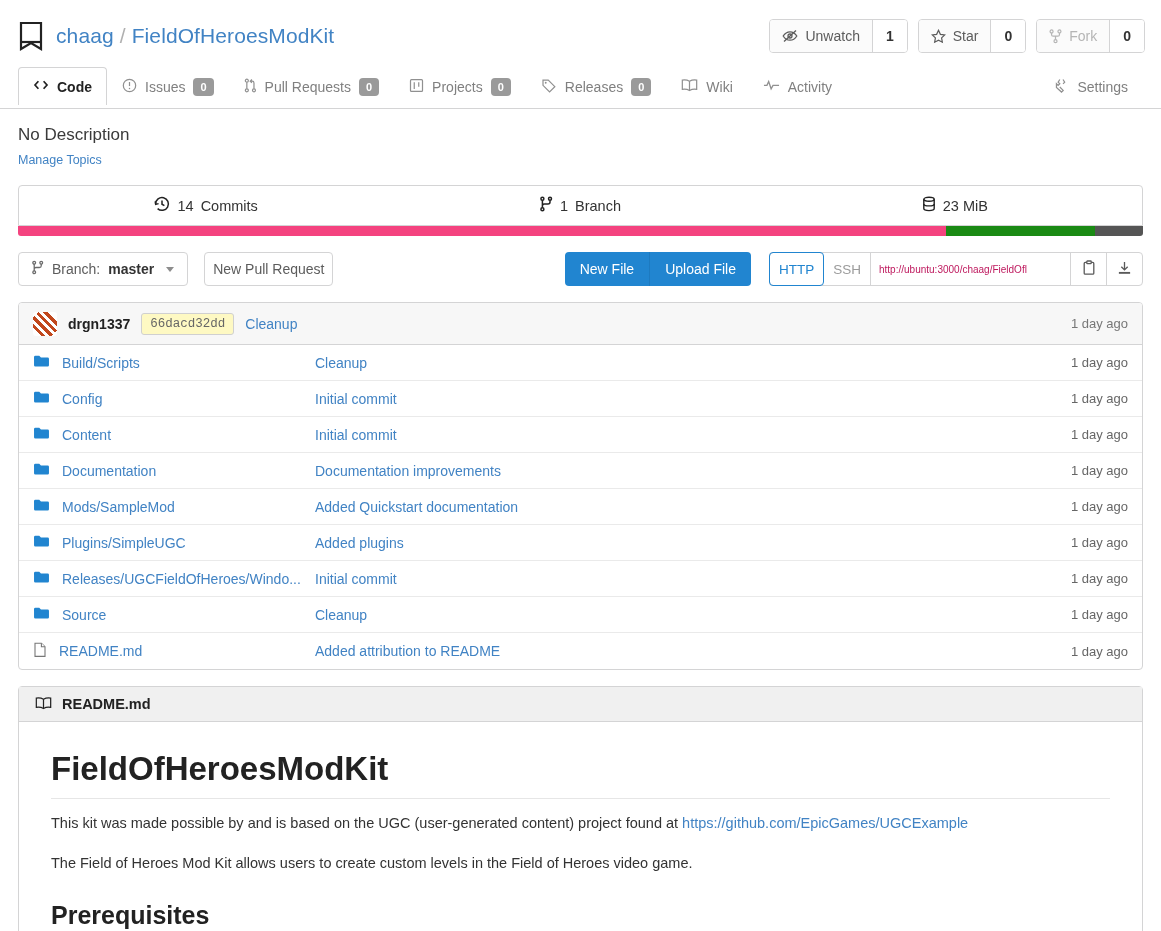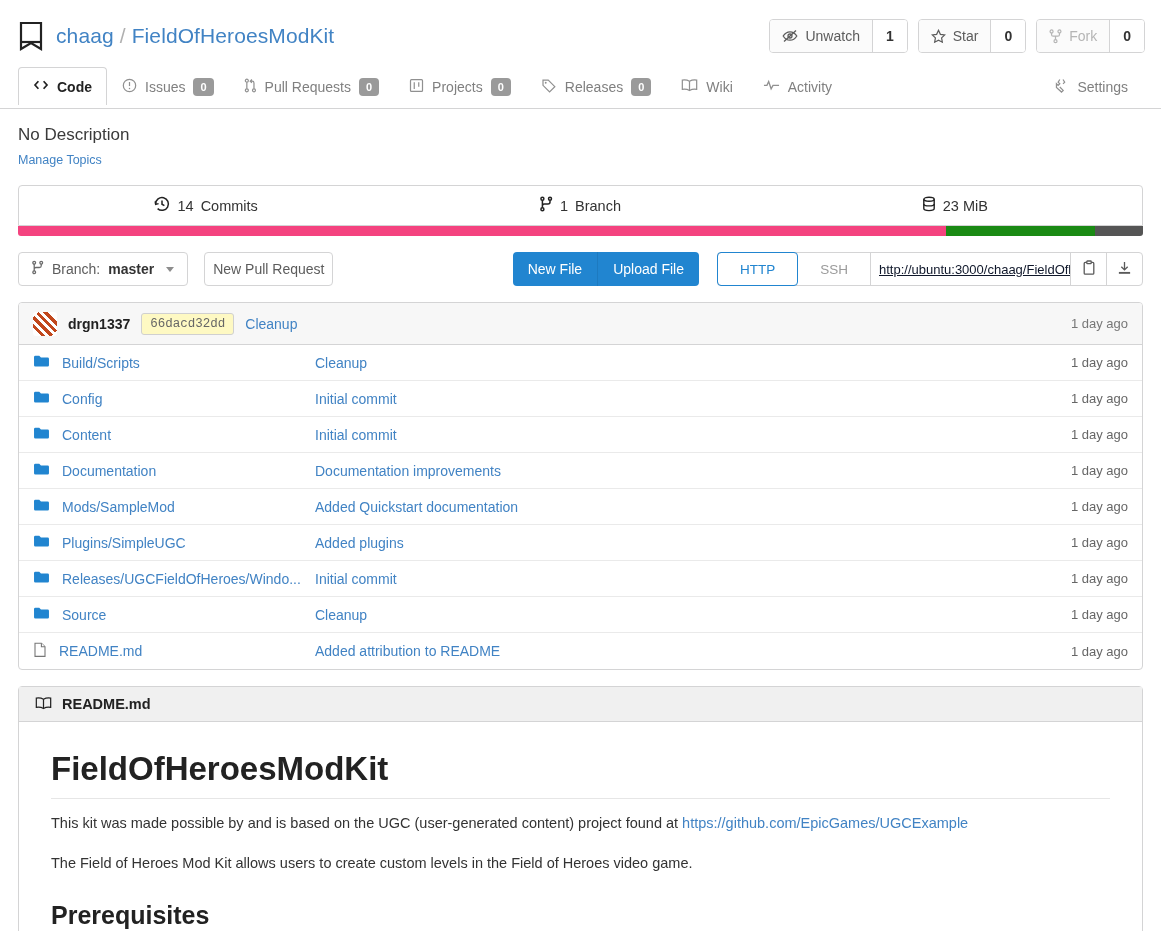--- a/index.html
+++ b/index.html
@@ -123,32 +123,32 @@
     background: #2185d0; color: #fff; font-size: 14px;
     display: flex; align-items: center; padding: 0 15px;
   }
   .blue-btn + .blue-btn { border-left: 1px solid #1d7ac0; }
 
   .clone-group {
     display: flex; align-items: stretch; height: 34px; margin-left: 18px;
     border: 1px solid #d4d4d5; border-radius: 4px; background: #fff;
   }
   .proto {
-    display: flex; align-items: center; padding: 0 22px;
+    display: flex; align-items: center; padding: 0 9px;
     font-size: 13.5px; color: #9b9b9b;
   }
   .proto.active {
     color: #2185d0; border: 1px solid #2185d0; border-radius: 4px;
     margin: -1px 0 -1px -1px;
   }
   .clone-url {
     display: flex; align-items: center; width: 200px;
-    padding: 0 8px; font-size: 13px; color: #0f172a;
+    padding: 0 8px; font-size: 10px; color: #be185d;
     border-left: 1px solid #d4d4d5;
-    white-space: nowrap; overflow: hidden; text-decoration: underline;
+    white-space: nowrap; overflow: hidden;
   }
   .icon-btn {
     display: flex; align-items: center; justify-content: center;
     width: 36px; border-left: 1px solid #d4d4d5; color: #5a5a5a;
   }
 
   
   .file-card {
     margin: 16px 18px 0 18px;
     border: 1px solid #d4d4d5; border-radius: 4px;

